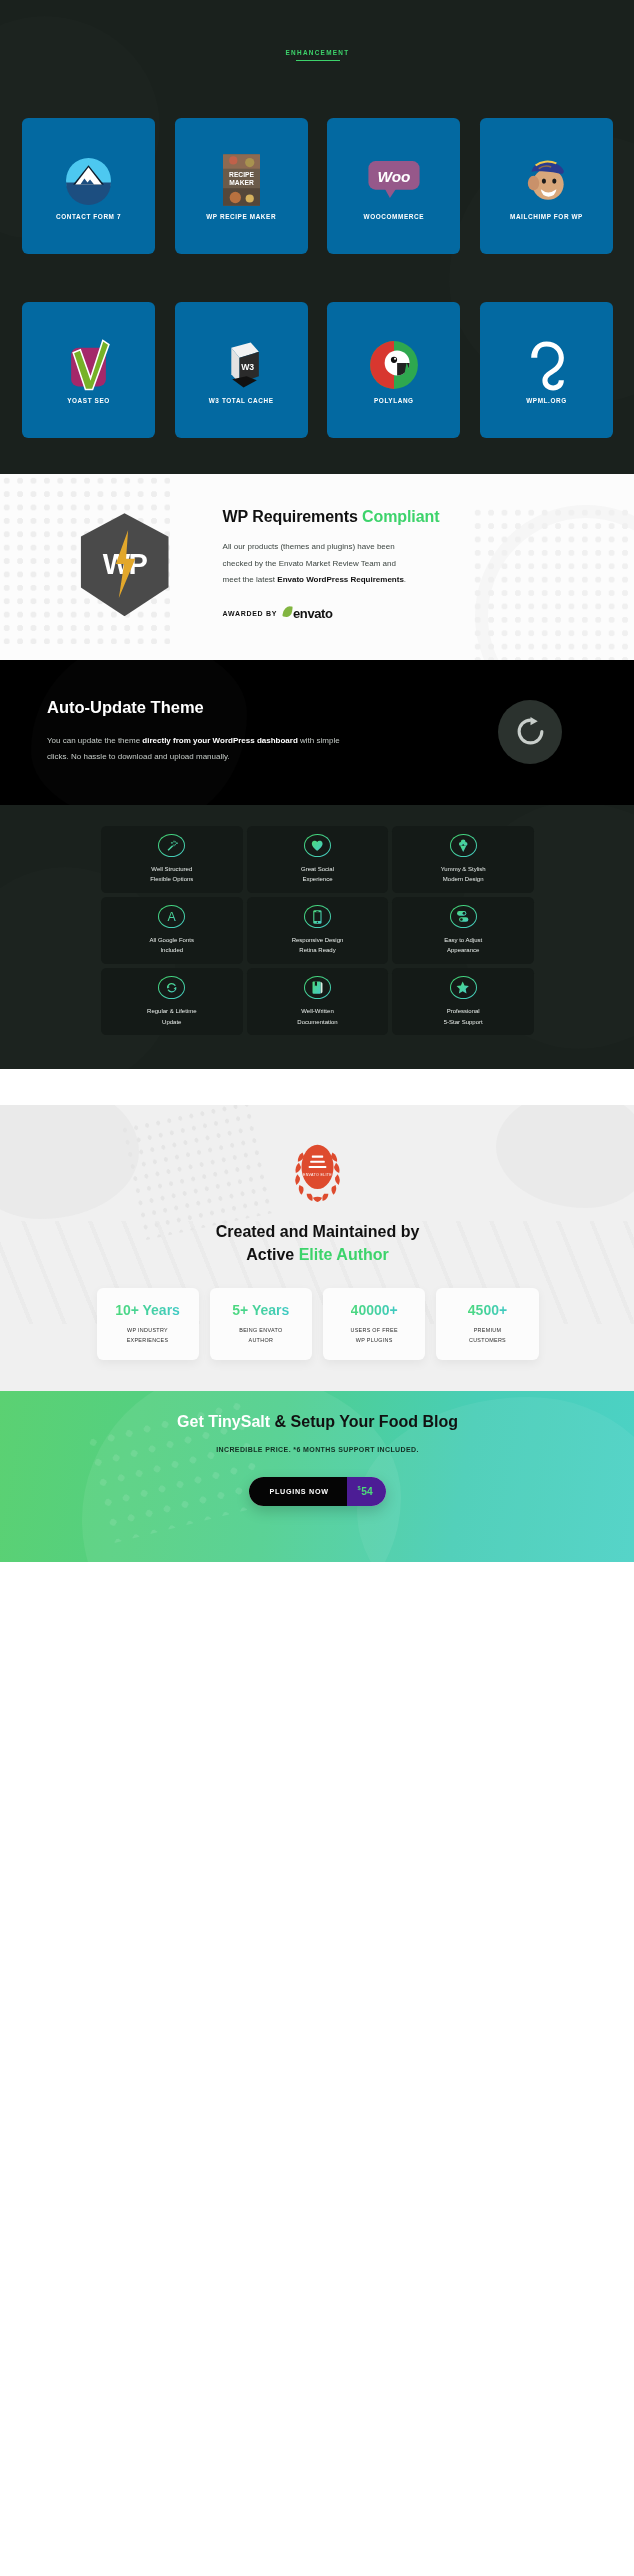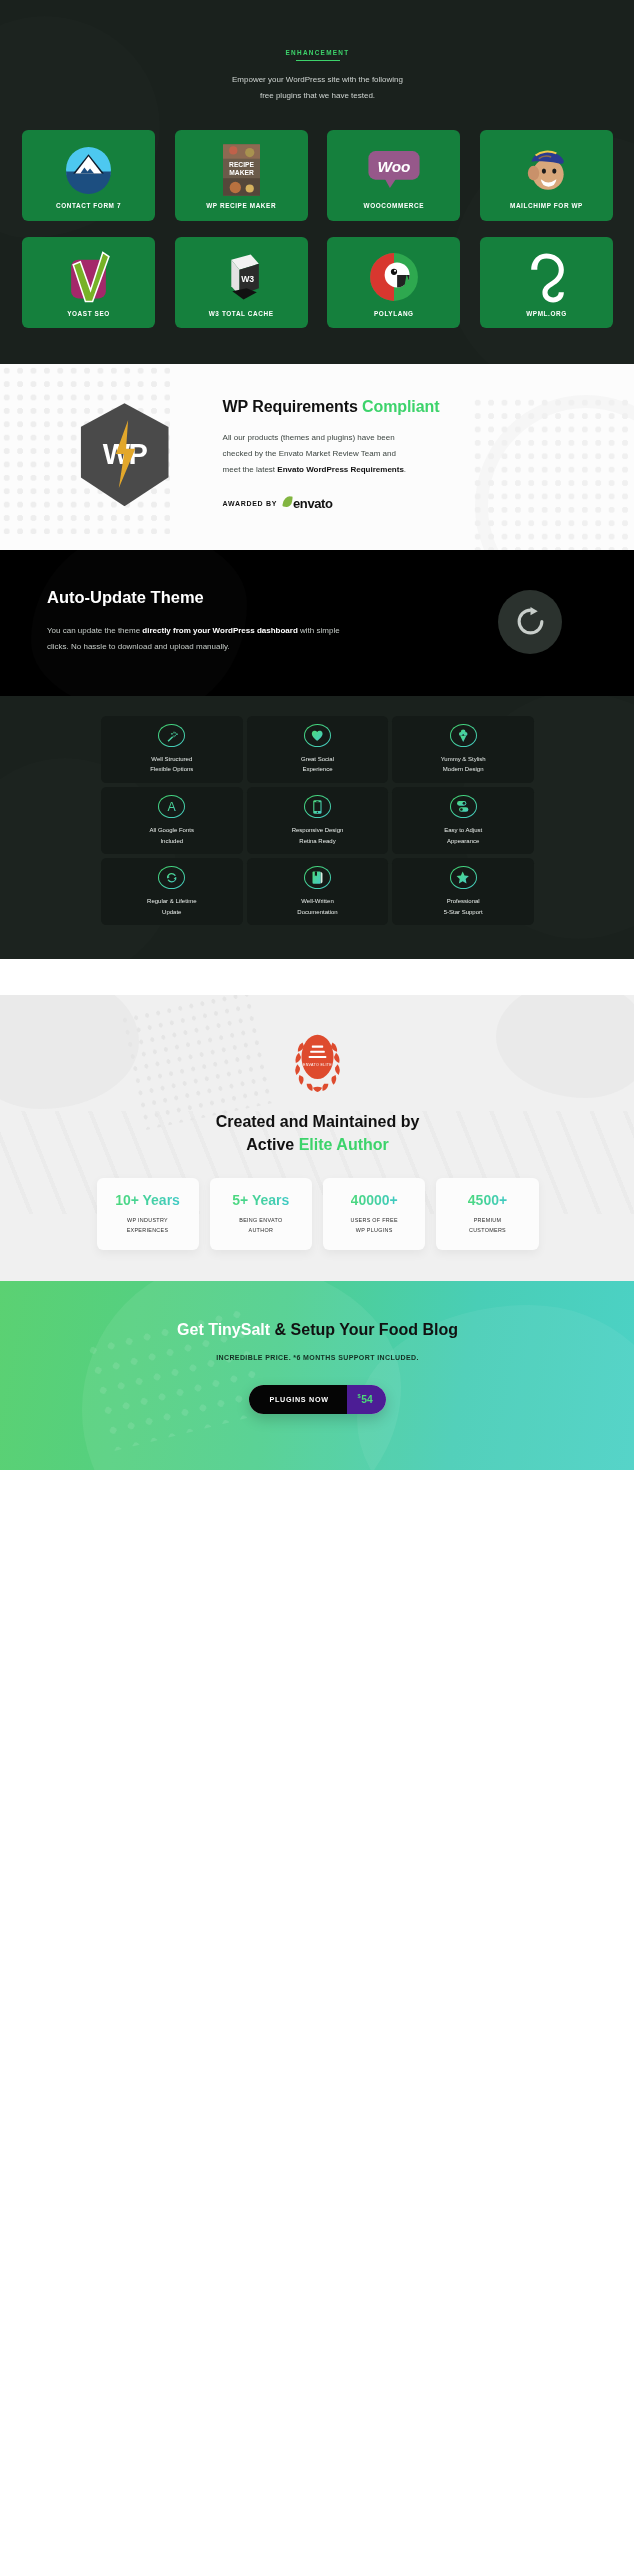--- a/index.html
+++ b/index.html
@@ -44,23 +44,24 @@
     text-align:center;color:#cfd4d1;font-size:8px;line-height:2.05;
     margin-top:11.3px;position:relative;z-index:2;
   }
 
   .plugin-grid{
     width:591px;margin:25px auto 0;display:grid;
     grid-template-columns:repeat(4,1fr);
     column-gap:19.6px;row-gap:16.5px;position:relative;z-index:2;
   }
   .plugin-card{
-    background:#15803d;border-radius:6.2px;height:91px;
+    background:#0369a1;border-radius:6.2px;height:136px;
     display:flex;flex-direction:column;align-items:center;justify-content:center;
     padding:7.2px;
+    margin-top:32px;
   }
   .plugin-logo{
     height:57px;display:flex;align-items:center;justify-content:center;margin-bottom:4.1px;
   }
   .plugin-name{
     color:#fff;font-size:6.4px;font-weight:700;letter-spacing:0.6px;text-align:center;
   }
 
   
   .sec-wpreq{
@@ -221,21 +222,21 @@
     -webkit-background-clip:text;background-clip:text;color:transparent;
   }
   .stat-lbl{
     margin-top:7.2px;font-size:5.4px;letter-spacing:0.3px;color:#2b2b2b;
     text-align:center;line-height:1.85;
   }
 
   
   .sec-cta{
     background:linear-gradient(100deg,#5BD172 0%,#4FCF8D 42%,#49CEB6 72%,#4CD2C6 100%);
-    padding:40px 0 56px;position:relative;overflow:hidden;text-align:center;
+    padding:22px 0 56px;position:relative;overflow:hidden;text-align:center;
   }
   .cta-blob{
     position:absolute;left:82px;top:-20.6px;width:319px;height:289px;
     background:rgba(255,255,255,.07);border-radius:46% 54% 60% 40%/52% 44% 56% 48%;
   }
   .cta-blob2{
     position:absolute;right:-41px;bottom:-82px;width:319px;height:247px;
     background:rgba(255,255,255,.06);border-radius:54% 46% 44% 56%/46% 54% 46% 54%;
   }
   .cta-speck{
@@ -267,24 +268,20 @@
   .cta-btn-price sup{font-size:5.7px;top:-.55em;position:relative;margin-right:0.5px;}
 </style>
 </head>
 <body>
 
 <div class="page">
 
   <section class="sec-plugins">
     <div class="eyebrow">ENHANCEMENT</div>
     <div class="eyebrow-rule"></div>
-    <p class="sec-sub-light">
-      <span>Empower your WordPress site with the following</span><br>
-      <span>free plugins that we have tested.</span>
-    </p>
 
     <div class="plugin-grid">
 
       <div class="plugin-card">
         <div class="plugin-logo">
           <svg width="49" height="49" viewBox="0 0 96 96">
             <circle cx="48" cy="48" r="44" fill="#4DC8F0"></circle>
             <path d="M4 52a44 44 0 0 0 88 0z" fill="#1C4E80"></path>
             <path d="M48 18 78 56H18z" fill="#0c1b2b"></path>
             <path d="M48 22 74 56H22z" fill="#fff"></path>

